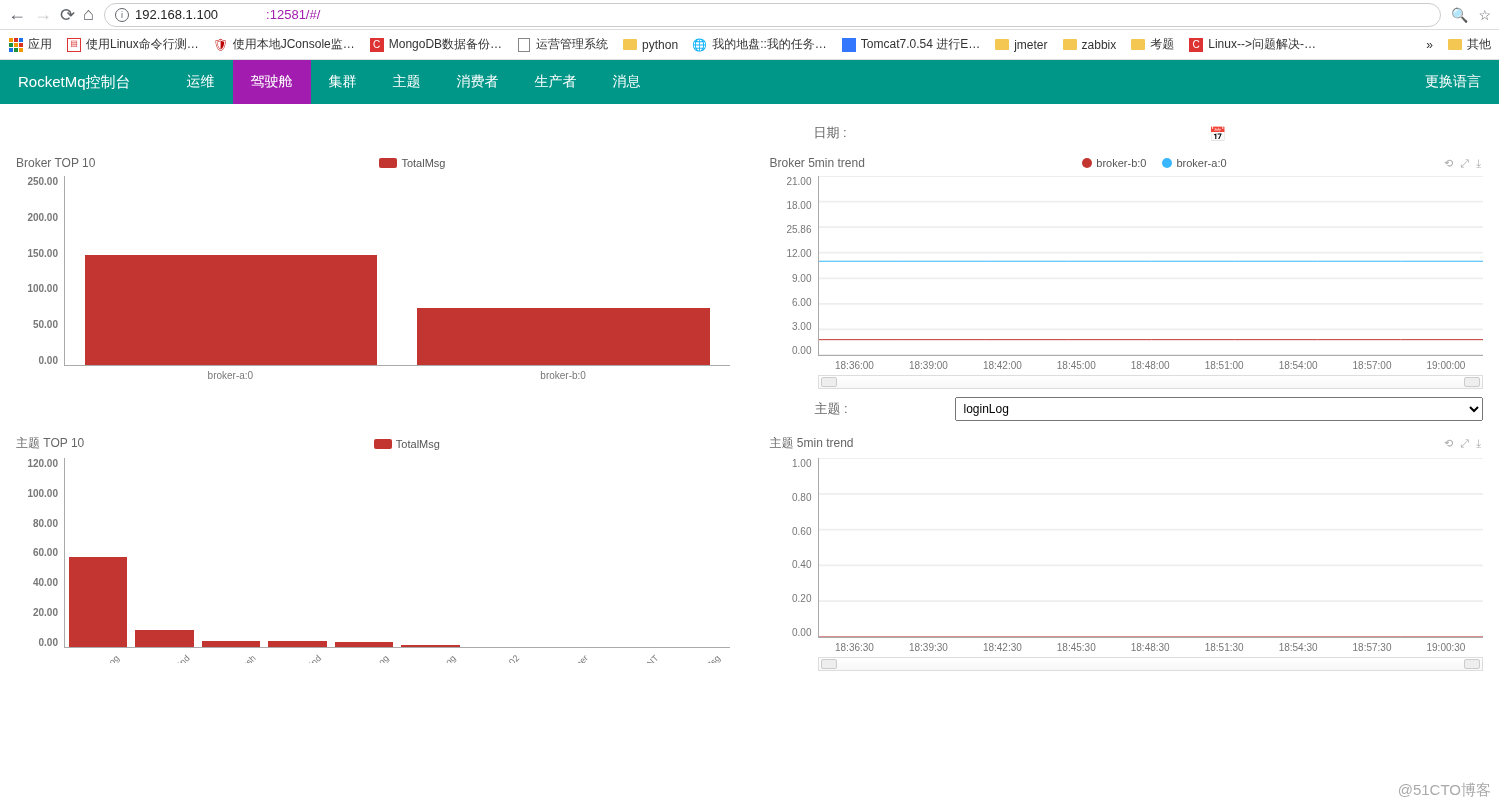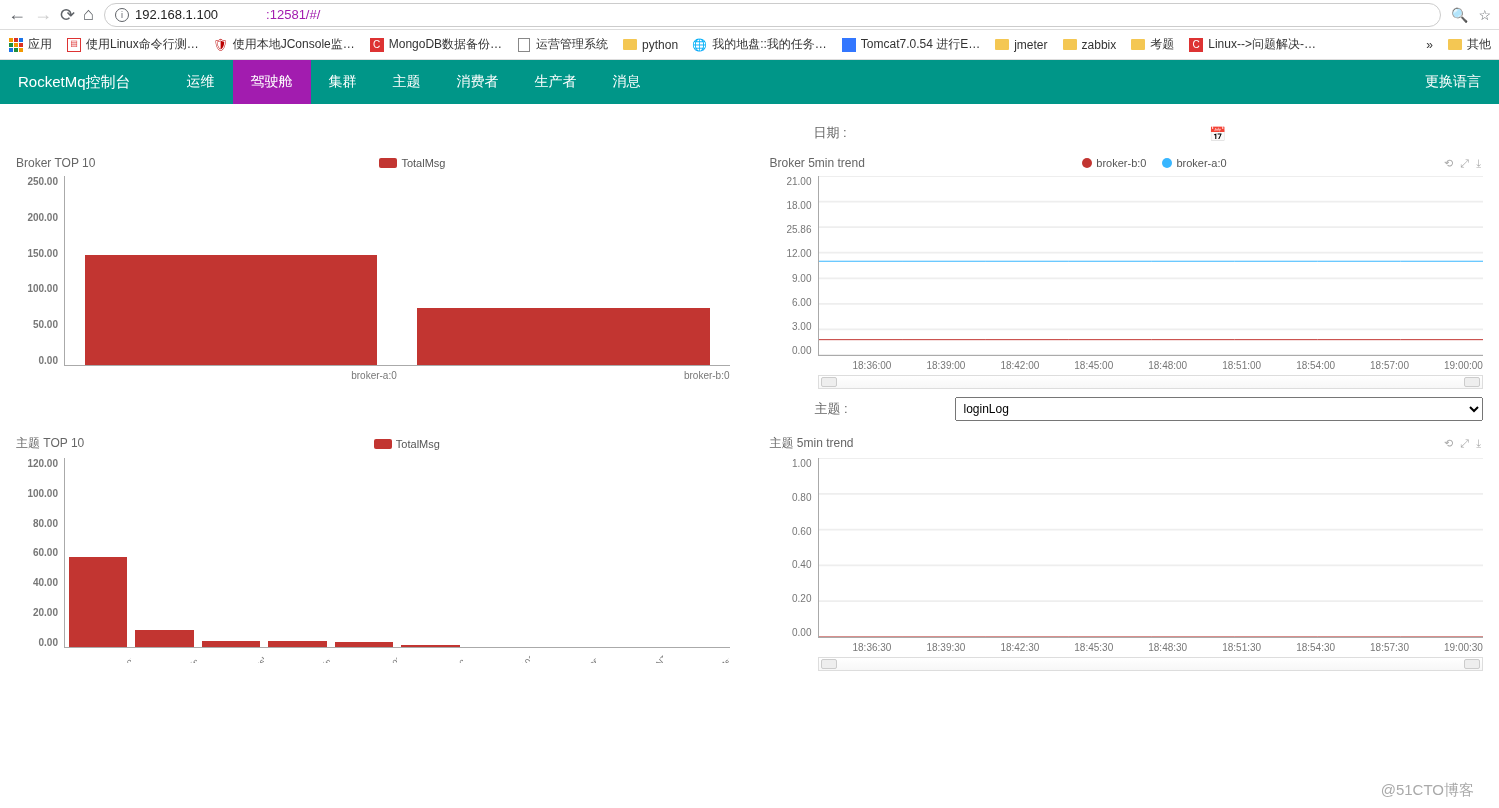--- a/index.html
+++ b/index.html
@@ -53,35 +53,35 @@
 .tools { font-size:11px; color:#aaa; letter-spacing:2px; }
 
 
 .barchart { display:flex; height:190px;font-weight:bold; }
 .yaxis { display:flex; flex-direction:column; justify-content:space-between; font-size:10px; color:#777; text-align:right; padding-right:6px; width:48px; }
 .plot { flex:1; border-left:1px solid #aaa; border-bottom:1px solid #aaa; position:relative; }
 .bars { position:absolute; inset:0; display:flex; align-items:flex-end; }
 .bar-slot { flex:1; display:flex; flex-direction:column; align-items:center; justify-content:flex-end; height:100%; }
 .bar { width:88%; background:#c23531; }
 .xaxis { display:flex; margin-left:48px; }
-.xaxis .xl { flex:1; text-align:right; font-size:10px; color:#777; padding-top:4px; overflow:hidden; }
+.xaxis .xl { flex:1; text-align:center; font-size:10px; color:#777; padding-top:4px; overflow:hidden; }
 .xaxis.rot .xl span{ display:inline-block; transform:rotate(-45deg); transform-origin:top right; font-size:9px; white-space:nowrap; max-width:60px; }
 
 
 .linechart { display:flex; height:180px; }
 .linechart .plot { position:relative; }
 .linechart svg { position:absolute; inset:0; width:100%; height:100%; }
 .grid line { stroke:#eee; stroke-width:1; }
 .scrub { height:14px; border:1px solid #ddd; margin:4px 0 4px 48px; display:flex; justify-content:space-between; align-items:center; padding:0 2px; font-size:10px; color:#999; background:linear-gradient(#fff,#f7f7f7); }
 .scrub .handle { width:16px; height:10px; background:#eee; border:1px solid #ccc; border-radius:2px; }
 .sel-row { display:flex; align-items:center; font-size:13px; color:#666; margin-top:4px; grid-column:2; }
 .sel-row .lbl{ width:140px;margin-left:45px; }
 .sel-row select{ flex:1; height:24px; font-size:12px; padding:0 4px; }
 
-.watermark { position:absolute; right:25px; bottom:8px; font-size:15px; color:#aaa; }
+.watermark { position:absolute; right:8px; bottom:8px; font-size:15px; color:#aaa; }
 </style>
 </head>
 <body>
 
 <div class="chrome">
   <div class="nav-group">
     <span>←</span>
     <span style="color:#ccc">→</span>
     <span>⟳</span>
     <span>⌂</span>

